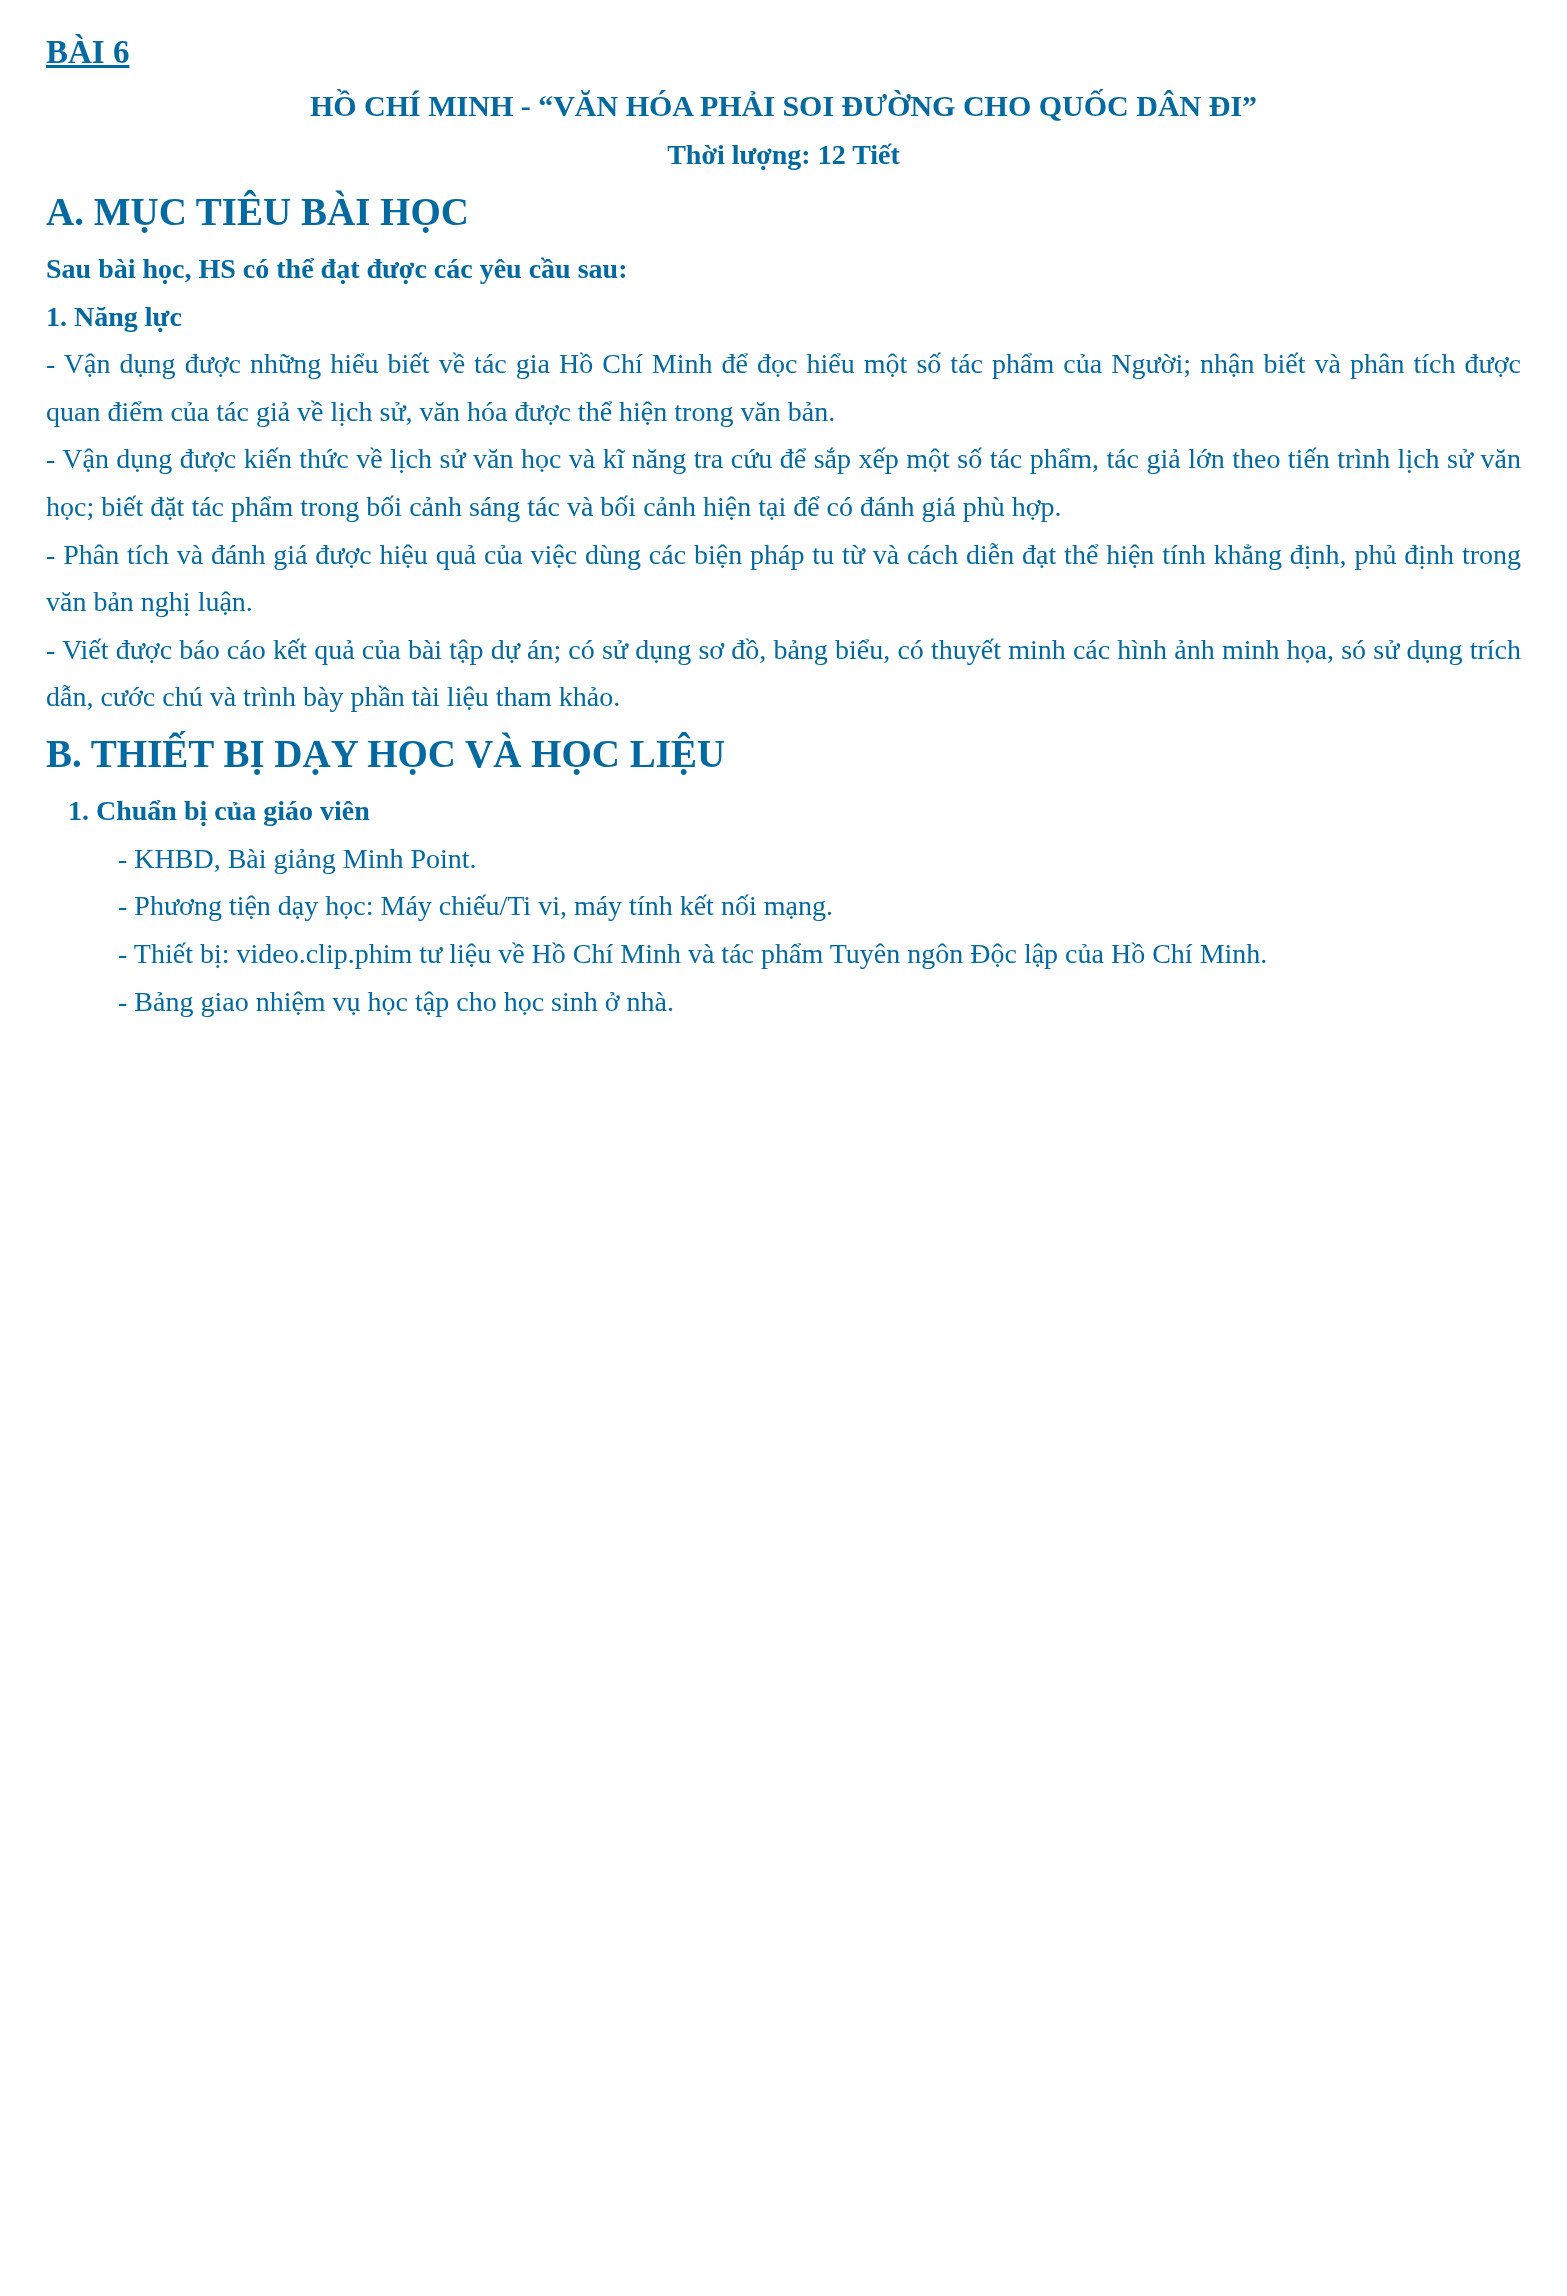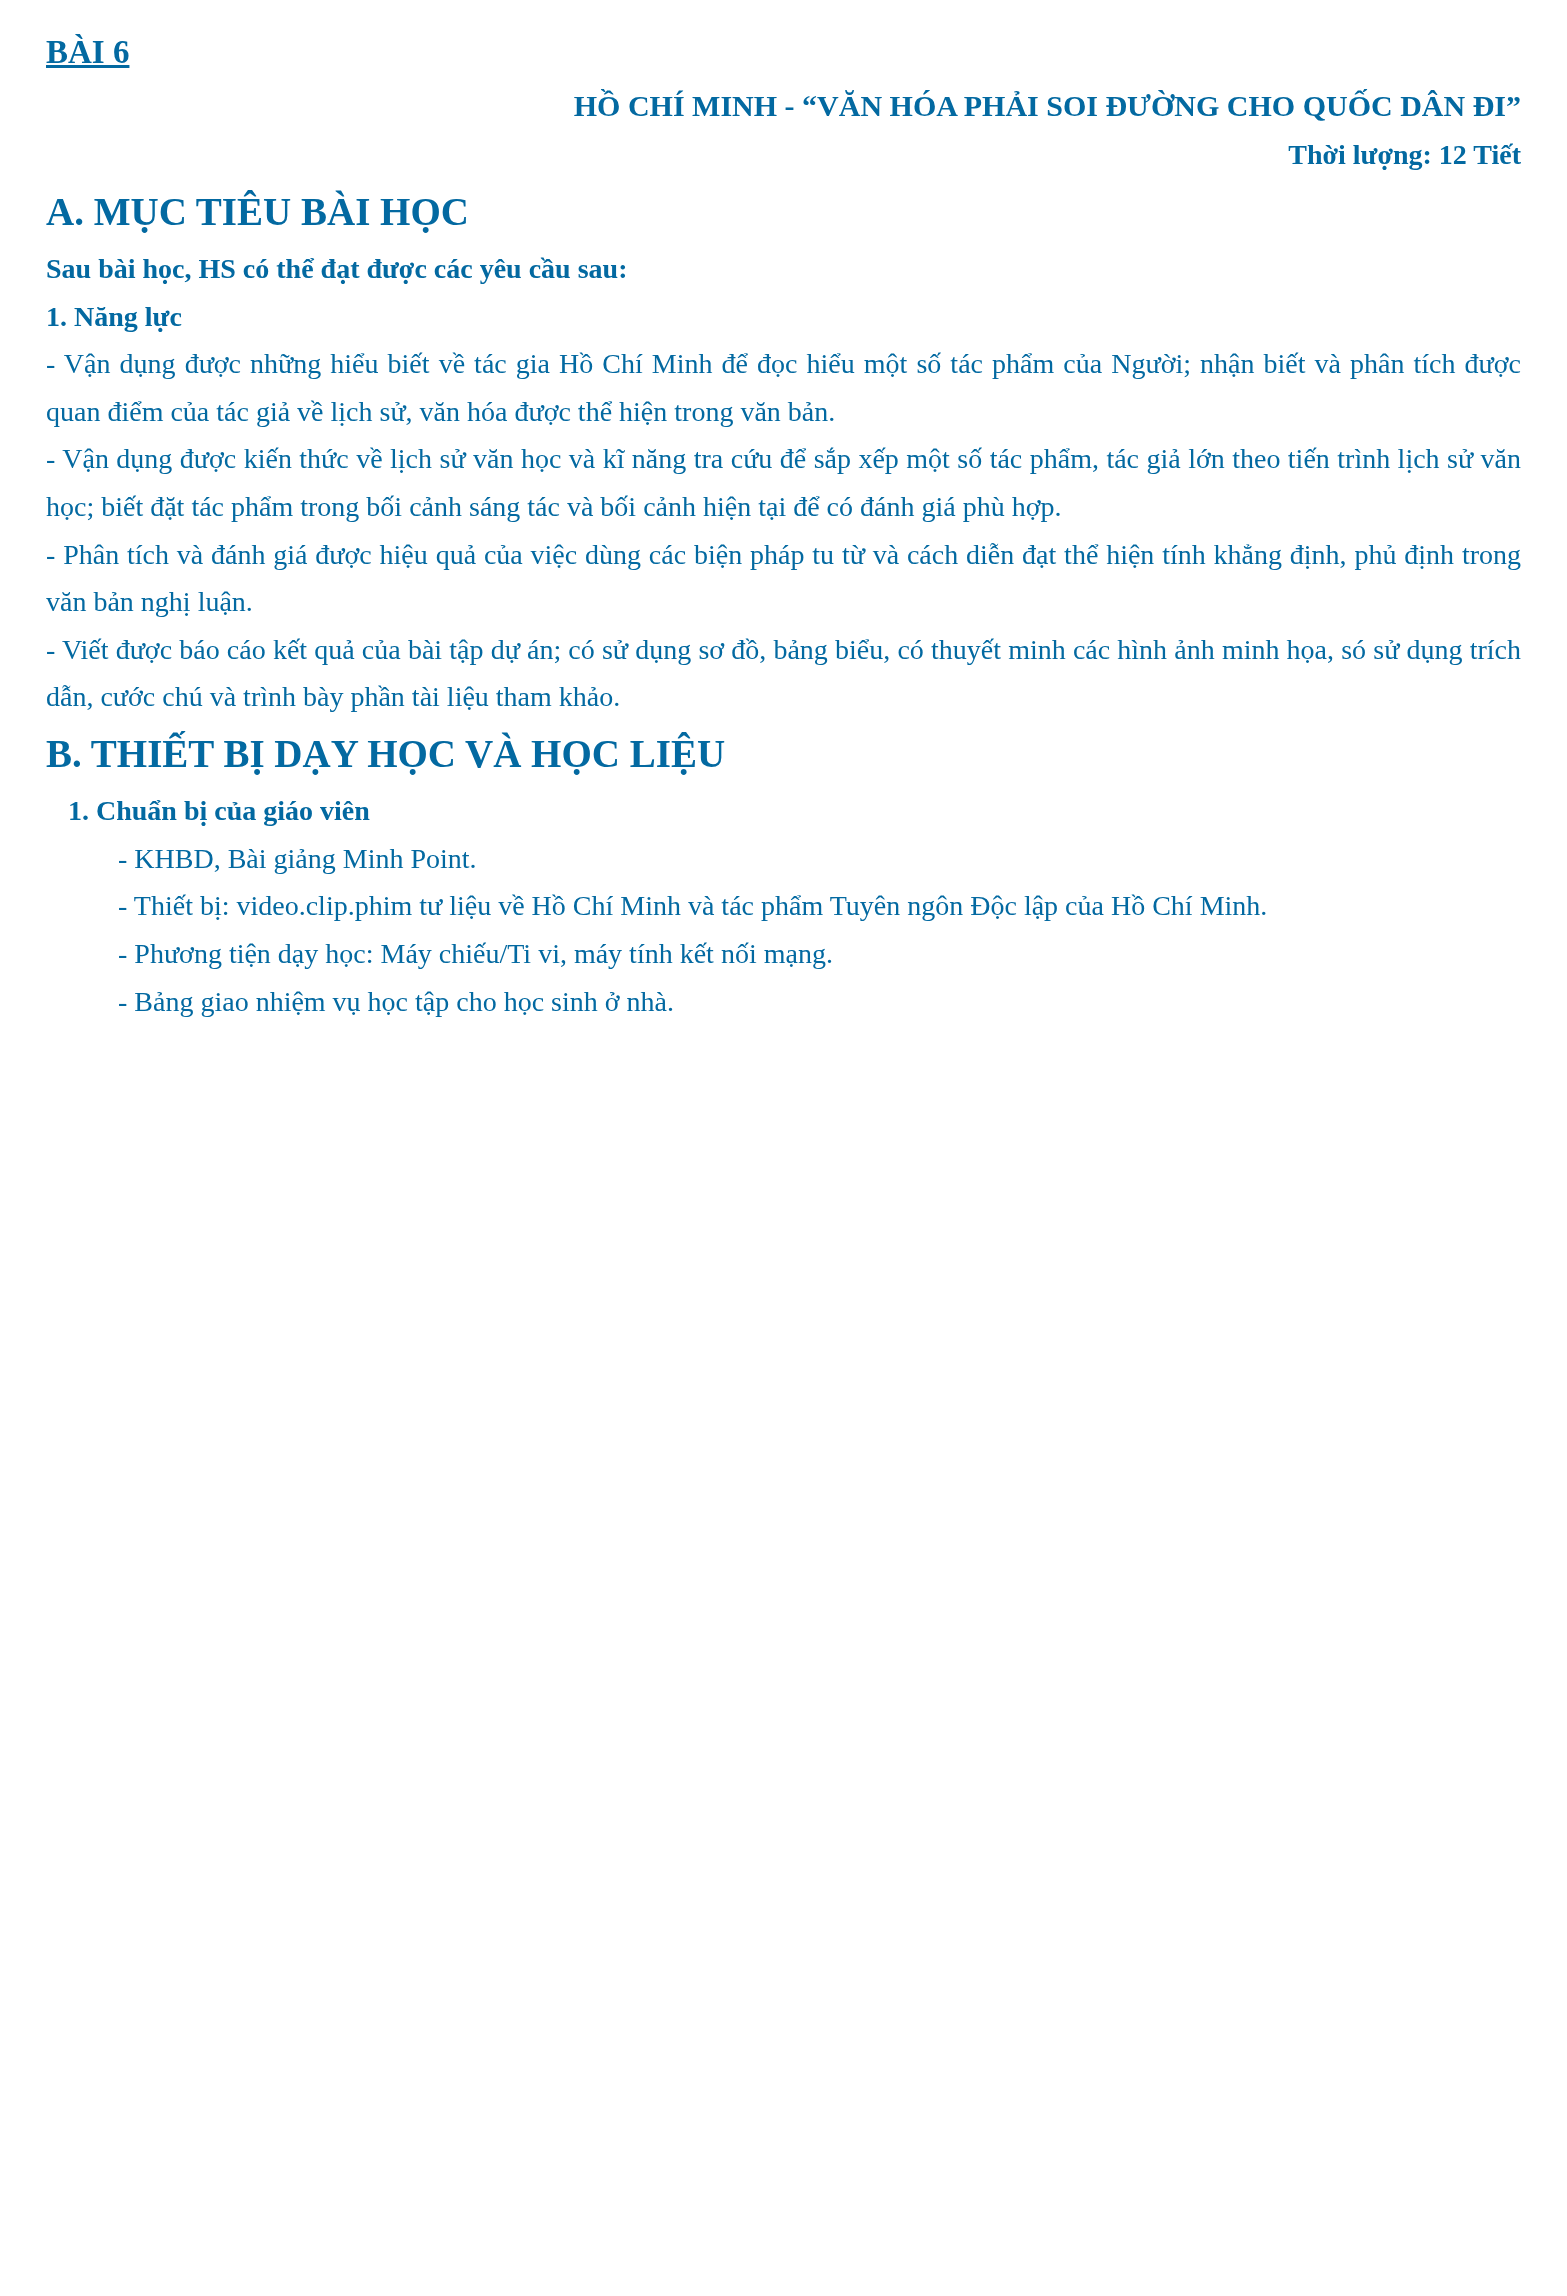--- a/index.html
+++ b/index.html
@@ -13,21 +13,21 @@
     box-sizing: border-box;
     background: #ffffff;
     color: #0369a1;
     font-family: "Liberation Serif", serif;
     font-size: 28px;
     line-height: 1.7;
     padding: 24px 46px 0 46px;
     overflow: hidden;
   }
   p { margin: 0; text-align: justify; }
-  .center { text-align: right; }
+  .center { text-align: center; }
   .b  { font-weight: bold; }
   .bi { font-weight: bold; }
   .lesson-label {
     font-size: 33px;
     font-weight: bold;
     text-decoration: underline;
     text-align: left;
   }
   .main-title { font-size: 30px; }
   .section-heading { font-size: 39px; }
@@ -62,19 +62,19 @@
 
 
 
 
   <p class="b section-heading">B. THIẾT BỊ DẠY HỌC VÀ HỌC LIỆU</p>
 
   <p class="b prep-heading">1. Chuẩn bị của giáo viên</p>
 
   <p class="prep-item">- KHBD, Bài giảng Minh Point.</p>
 
+  <p class="prep-item">- Phương tiện dạy học: Máy chiếu/Ti vi, máy tính kết nối mạng.</p>
+
   <p class="prep-item">- Thiết bị: video.clip.phim tư liệu về Hồ Chí Minh và tác phẩm Tuyên ngôn Độc lập của Hồ Chí Minh.</p>
-
-  <p class="prep-item">- Phương tiện dạy học: Máy chiếu/Ti vi, máy tính kết nối mạng.</p>
 
   <p class="prep-item">- Bảng giao nhiệm vụ học tập cho học sinh ở nhà.</p>
 
 </div>
 
 </body></html>

